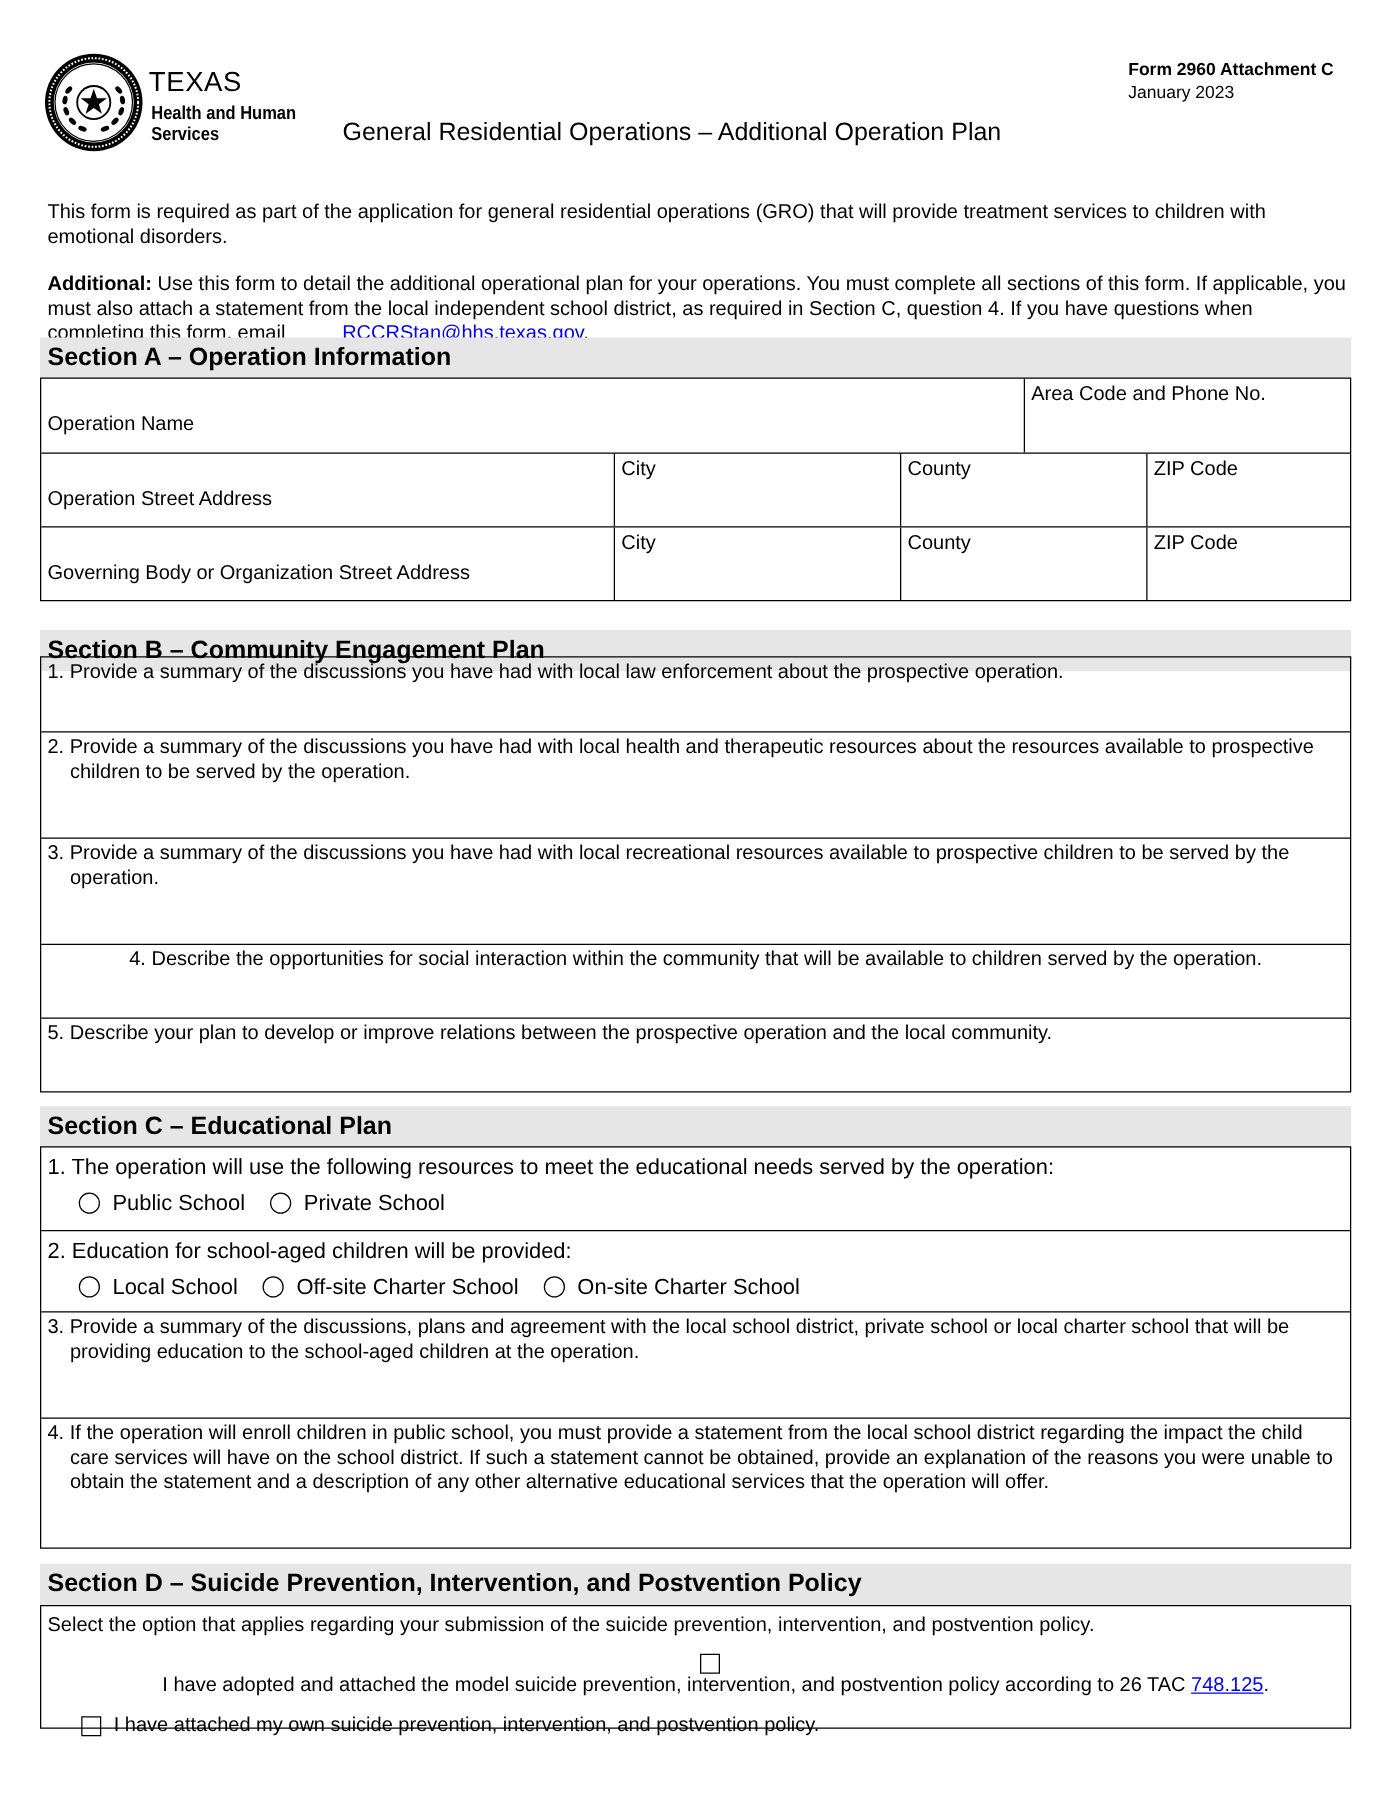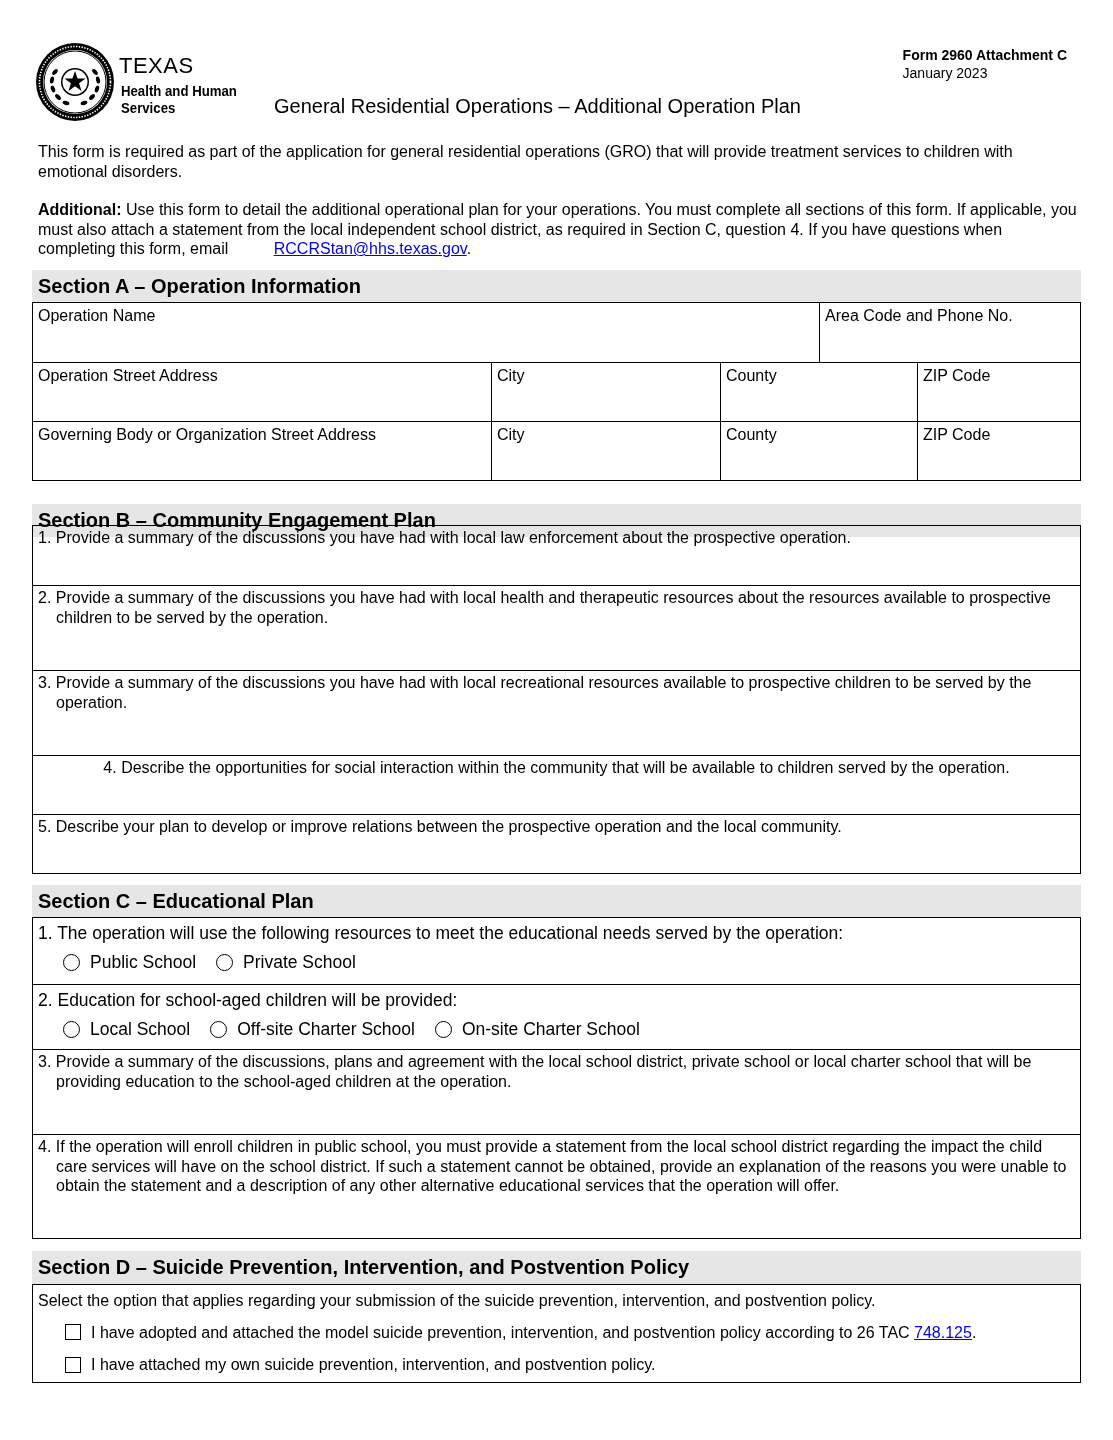--- a/index.html
+++ b/index.html
@@ -8,31 +8,31 @@
 
     .logo { position: absolute; left: 35px; top: 42px; width: 210px; height: 82px; }
     .logo-seal { position: absolute; left: 0; top: 0; width: 80px; height: 80px; }
     .logo-texas { position: absolute; left: 84px; top: 10px; font-family: Liberation Sans, sans-serif; font-size: 22px; letter-spacing: 0.5px; line-height: 28px; }
     .logo-hhs { position: absolute; left: 86px; top: 40px; font-family: "Liberation Sans", sans-serif; font-size: 15px; font-weight: bold; line-height: 17px; transform: scaleX(0.88); transform-origin: left top; white-space: nowrap; }
 
     .form-id { position: absolute; right: 46px; top: 46px; text-align: left; font-size: 14px; line-height: 18px; }
     .form-id .num { font-weight: bold; }
     .doc-title { position: absolute; left: 274px; top: 95px; font-size: 20px; font-weight: normal; white-space: nowrap; }
 
-    .intro { position: absolute; left: 38px; top: 142px; width: 1045px; font-size: 16px; line-height: 19.6px; }
+    .intro { position: absolute; left: 38px; top: 160px; width: 1045px; font-size: 16px; line-height: 19.6px; }
     .intro p { margin-bottom: 19px; }
     .intro a { color: #0000ee; text-decoration: underline; margin-left: 41px; }
 
     .section-head { position: absolute; left: 32px; width: 1049px; height: 33px; background: #e6e6e6; font-size: 20px; font-weight: bold; padding: 4px 6px; line-height: 24px; }
 
     .tbl { position: absolute; left: 32px; width: 1049px; border: 1.3px solid #000; }
     .row { display: flex; border-top: 1.3px solid #000; }
     .row:first-child { border-top: none; }
     .cell { border-left: 1.3px solid #000; padding: 3px 5px; font-size: 16px; line-height: 19.6px; }
-    .cell:first-child { border-left: none; }
+    .cell:first-child { border-left: none; margin-top: 24px; }
 
     .q { padding: 2px 5px 2px 23px; text-indent: -18px; font-size: 16px; line-height: 19.6px; width: 100%; }
     .q-big { font-size: 17.5px; line-height: 22px; padding: 4px 5px 0 5px; text-indent: 0; }
 
     .options { display: flex; align-items: center; padding: 8px 0 0 30px; font-size: 17.5px; }
     .opt { display: flex; align-items: center; margin-right: 20px; cursor: pointer; }
     .radio { width: 17px; height: 17px; border: 1.3px solid #000; border-radius: 50%; margin-right: 10px; display: inline-block; }
 
     .chk-row { display: flex; align-items: center; padding-left: 32px; font-size: 16px; line-height: 19.6px; }
     .checkbox { width: 16px; height: 16px; border: 1.3px solid #000; margin-right: 10px; display: inline-block; }
@@ -158,21 +158,21 @@
       <div class="q">3. Provide a summary of the discussions, plans and agreement with the local school district, private school or local charter school that will be providing education to the school-aged children at the operation.</div>
     </div>
   <div class="row" style="height:104px;">
       <div class="q">4. If the operation will enroll children in public school, you must provide a statement from the local school district regarding the impact the child care services will have on the school district. If such a statement cannot be obtained, provide an explanation of the reasons you were unable to obtain the statement and a description of any other alternative educational services that the operation will offer.</div>
     </div>
 </div>
 
 <div class="section-head" style="top:1251px;">Section D – Suicide Prevention, Intervention, and Postvention Policy</div>
 <div class="tbl" style="top:1284px; height:99px; padding-top:6px;">
   <div style="padding:0 5px; font-size:16px; line-height:19.6px;">Select the option that applies regarding your submission of the suicide prevention, intervention, and postvention policy.</div>
-  <div class="chk-row" style="margin-top:12px;">
+  <div class="chk-row" style="margin-top:12px;flex-direction:column;">
     <span class="checkbox"></span>
     <span><span>I have adopted and attached the model suicide prevention, intervention, and postvention policy according to 26 TAC </span><a>748.125</a><span>.</span></span>
   </div>
   <div class="chk-row" style="margin-top:13px;">
     <span class="checkbox"></span>
     <span>I have attached my own suicide prevention, intervention, and postvention policy.</span>
   </div>
 </div>
 
 </body></html>

